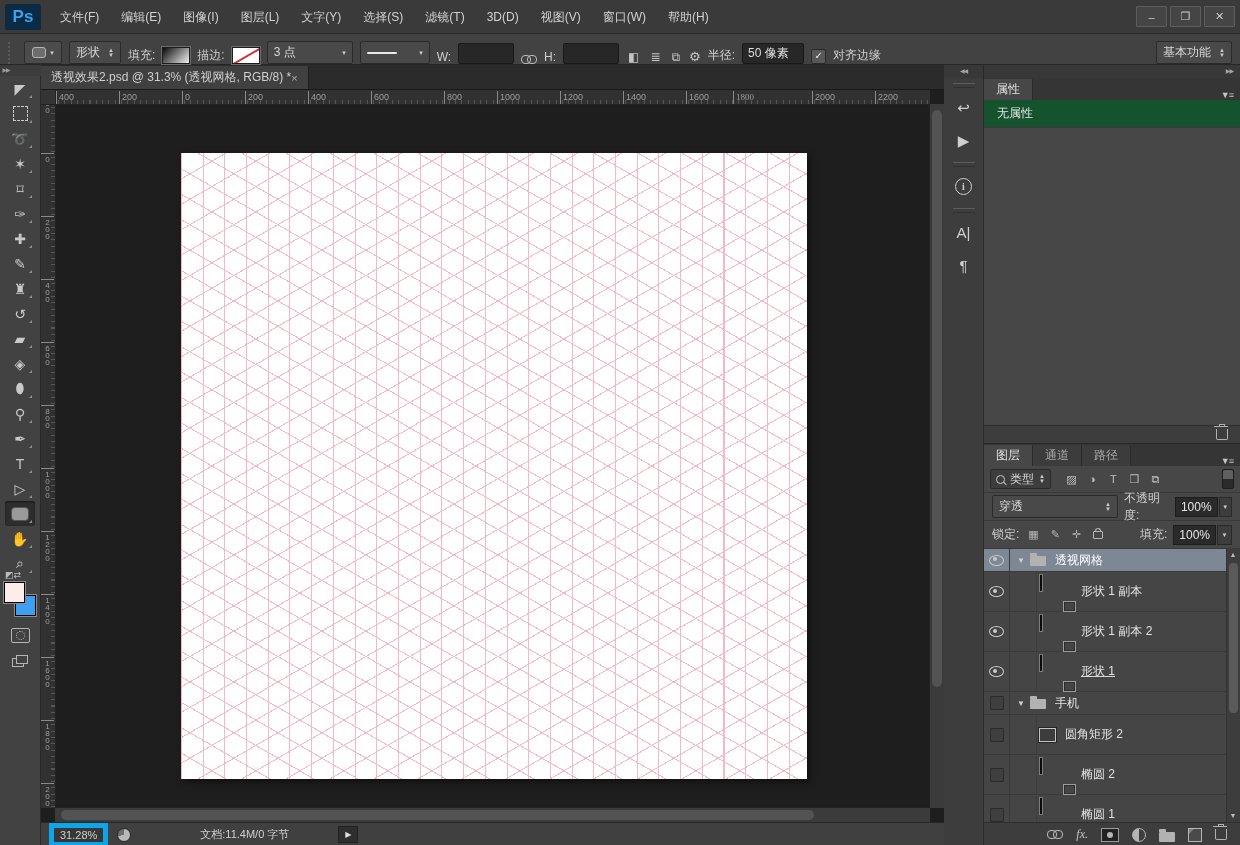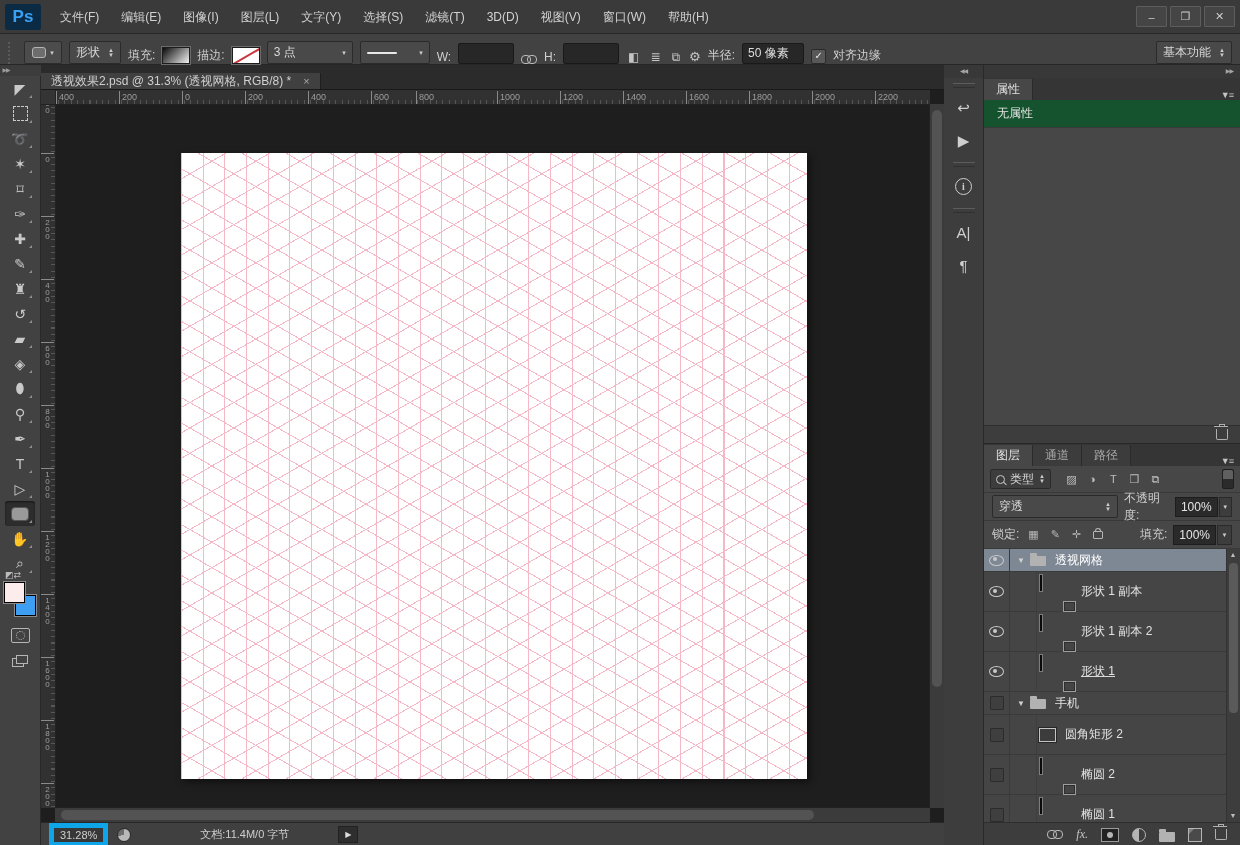--- a/index.html
+++ b/index.html
@@ -66,22 +66,22 @@
   .qmask{width:17px;height:13px;border:1px solid #b5b5b5;border-radius:2px;display:flex;align-items:center;
          justify-content:center;margin-top:12px;}
   .qmask i{display:block;width:7px;height:7px;border:1px dotted #b5b5b5;border-radius:50%;}
   .screenmode{position:relative;width:16px;height:12px;margin-top:12px;}
   .screenmode::before,.screenmode::after{content:"";position:absolute;border:1px solid #b5b5b5;background:#424242;}
   .screenmode::before{left:0;bottom:0;width:10px;height:7px;}
   .screenmode::after{right:0;top:0;width:10px;height:7px;}
   
   .docarea{flex:1;min-width:0;display:flex;flex-direction:column;background:#1e1e1e;position:relative;}
   .tabbar{height:24px;background:#2b2b2b;border-bottom:1px solid #191919;display:flex;align-items:flex-end;}
-  .tab{height:16px;background:#404040;border-right:1px solid #1f1f1f;display:flex;align-items:center;
-       padding:0 10px;gap:12px;color:#cfcfcf;}
+  .tab{height:23px;background:#404040;border-right:1px solid #1f1f1f;display:flex;align-items:center;
+       padding:0 10px;color:#cfcfcf;}
   .tab-close{color:#a8a8a8;font-size:11px;}
   .viewport{flex:1;position:relative;overflow:hidden;background:#1e1e1e;}
   .ruler-corner{position:absolute;left:0;top:0;width:14px;height:14px;background:#343434;
        border-right:1px solid #222;border-bottom:1px solid #222;z-index:6;}
   .ruler-h{position:absolute;left:14px;right:14px;top:0;height:14px;background:#313131;border-bottom:1px solid #222;
        z-index:5;overflow:hidden;
        background-image:repeating-linear-gradient(90deg,#565656 0,#565656 1px,transparent 1px,transparent 6.3px);
        background-size:100% 4px;background-repeat:no-repeat;background-position:3px bottom;}
   .hlabel{position:absolute;bottom:0;height:13px;border-left:1px solid #8a8a8a;padding-left:2px;
        font-size:9px;color:#9d9d9d;line-height:12px;}
@@ -380,26 +380,26 @@
       </div>
       <div class="viewport">
         <div class="ruler-corner"></div>
         <div class="ruler-h" id="rulerH">
             <div class="hlabel" style="left: 1px;">400</div>
             <div class="hlabel" style="left: 64px;">200</div>
             <div class="hlabel" style="left: 127px;">0</div>
             <div class="hlabel" style="left: 190px;">200</div>
             <div class="hlabel" style="left: 253px;">400</div>
             <div class="hlabel" style="left: 316px;">600</div>
-            <div class="hlabel" style="left: 361px;">800</div>
+            <div class="hlabel" style="left: 389px;">800</div>
             <div class="hlabel" style="left: 442px;">1000</div>
             <div class="hlabel" style="left: 505px;">1200</div>
             <div class="hlabel" style="left: 568px;">1400</div>
             <div class="hlabel" style="left: 631px;">1600</div>
-            <div class="hlabel" style="left: 694px;">1800</div>
+            <div class="hlabel" style="left: 678px; font-family: Liberation Serif, serif;">1800</div>
             <div class="hlabel" style="left: 757px;">2000</div>
             <div class="hlabel" style="left: 820px;">2200</div>
           </div>
         <div class="ruler-v" id="rulerV">
             <div class="vlabel" style="top: -14px;">2
 0
 0</div>
             <div class="vlabel" style="top: 49px;">0</div>
             <div class="vlabel" style="top: 112px;">2
 0

